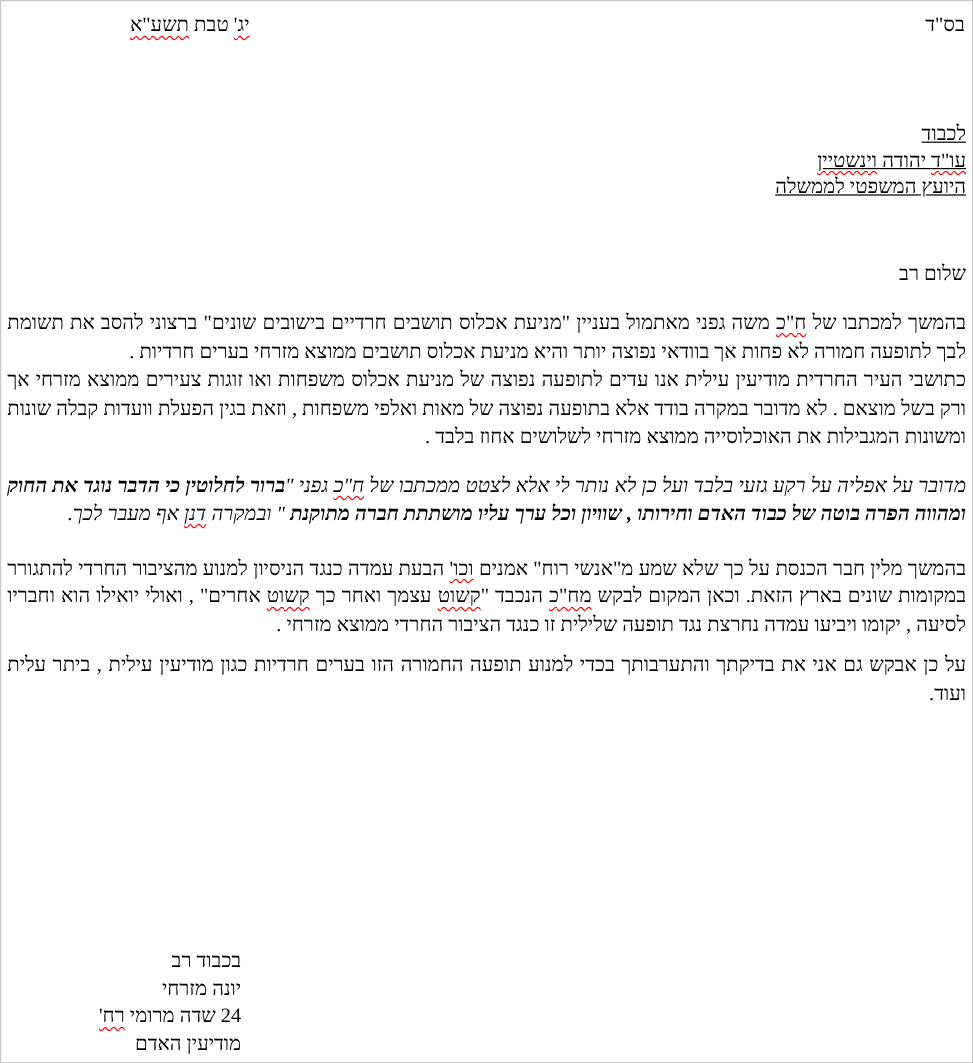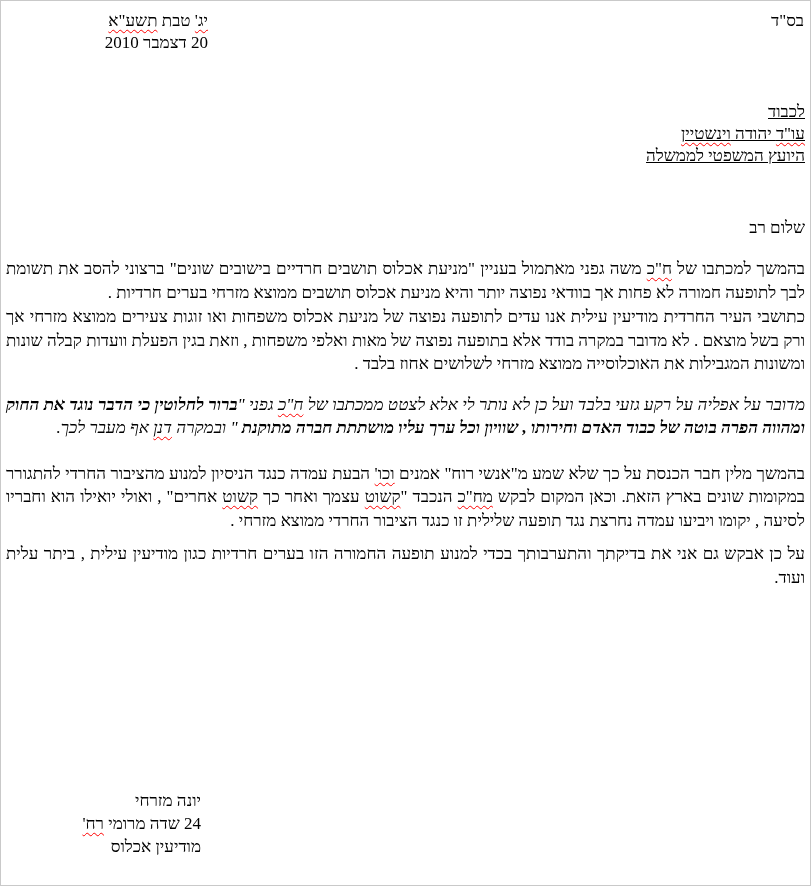--- a/index.html
+++ b/index.html
@@ -48,36 +48,36 @@
 </style>
 </head>
 <body>
 
 <div class="page">
 
   <div class="bsd">בס"ד</div>
 
   <div class="date-block">
     <div><span class="sp">יג'</span><span> טבת </span><span class="sp">תשע"א</span></div>
-    <div>20 דצמבר 2010</div>
   </div>
 
   <div class="address">
     <div>לכבוד</div>
     <div><span class="sp">עו"ד</span><span> יהודה </span><span class="sp">וינשטיין</span></div>
     <div>היועץ המשפטי לממשלה</div>
   </div>
 
   <div class="greeting">שלום רב</div>
 
   <p class="body-par" id="p1"><span>בהמשך למכתבו של </span><span class="sp">ח"כ</span><span> משה גפני מאתמול בעניין "מניעת אכלוס תושבים חרדיים בישובים שונים" ברצוני להסב את תשומת לבך לתופעה חמורה לא פחות אך בוודאי נפוצה יותר והיא מניעת אכלוס תושבים ממוצא מזרחי בערים חרדיות .</span></p>
   <p class="body-par" id="p2"><span>כתושבי העיר החרדית מודיעין עילית אנו עדים לתופעה נפוצה של מניעת אכלוס משפחות ואו זוגות צעירים ממוצא מזרחי אך ורק בשל מוצאם .  לא מדובר במקרה בודד אלא בתופעה נפוצה של מאות ואלפי משפחות , וזאת בגין הפעלת וועדות קבלה שונות ומשונות המגבילות את האוכלוסייה ממוצא מזרחי לשלושים אחוז בלבד .</span></p>
   <p class="body-par" id="p3"><span>מדובר על אפליה על רקע גזעי בלבד ועל כן לא נותר לי אלא לצטט ממכתבו של </span><span class="sp">ח"כ</span><span> גפני "</span><span class="b">ברור לחלוטין כי הדבר נוגד את החוק ומהווה הפרה בוטה של כבוד האדם וחירותו , שוויון וכל ערך עליו מושתתת חברה מתוקנת</span><span> " ובמקרה </span><span class="sp">דנן</span><span> אף מעבר לכך.</span></p>
   <p class="body-par" id="p4"><span>בהמשך מלין חבר הכנסת על כך שלא שמע מ"אנשי רוח" אמנים </span><span class="sp">וכו'</span><span> הבעת עמדה כנגד הניסיון למנוע מהציבור החרדי  להתגורר במקומות שונים בארץ הזאת. וכאן המקום לבקש </span><span class="sp">מח"כ</span><span> הנכבד "</span><span class="sp">קשוט</span><span> עצמך ואחר כך </span><span class="sp">קשוט</span><span> אחרים" , ואולי יואילו הוא וחבריו לסיעה , יקומו ויביעו עמדה נחרצת נגד תופעה שלילית זו כנגד הציבור החרדי ממוצא מזרחי .</span></p>
   <p class="body-par" id="p5"><span>על כן אבקש גם אני את בדיקתך והתערבותך בכדי למנוע תופעה החמורה הזו בערים חרדיות כגון מודיעין עילית , ביתר עלית ועוד.</span></p>
 
   <div class="signature">
+    <div>בכבוד רב</div>
     <div>יונה מזרחי</div>
     <div class="bidi-ltr"><span class="sp iso">רח'</span><span> </span><span class="iso">מרומי</span><span> </span><span class="iso">שדה</span><span> 24</span></div>
-    <div>מודיעין אכלוס</div>
+    <div>מודיעין האדם</div>
   </div>
 
 </div>
 
 </body></html>

